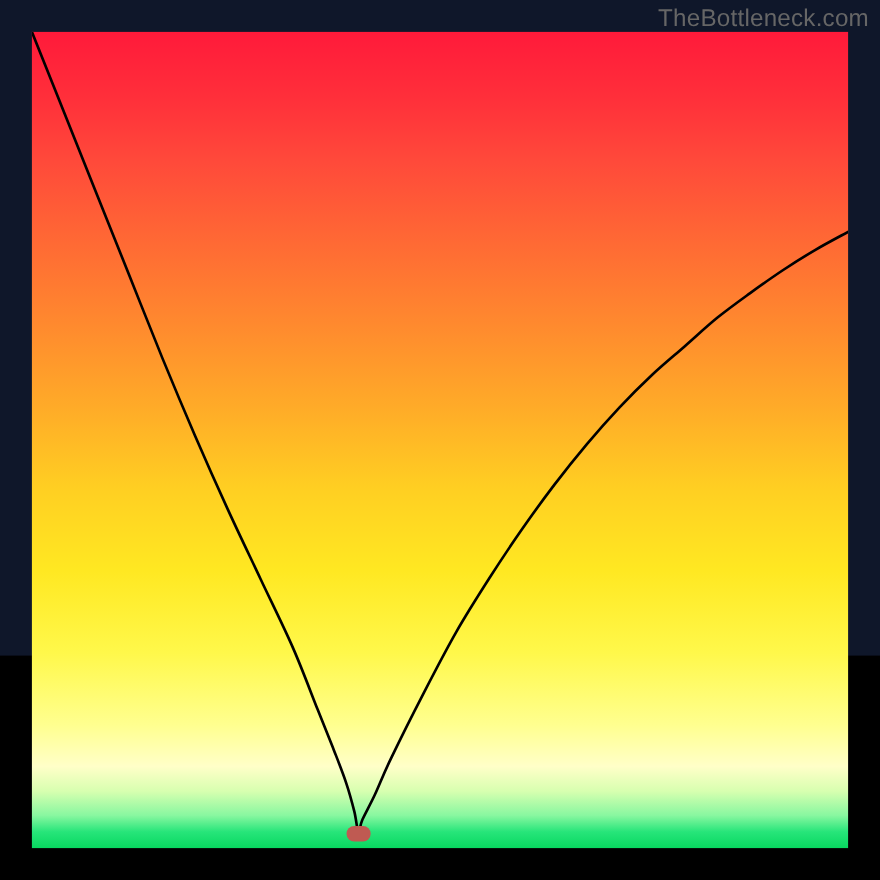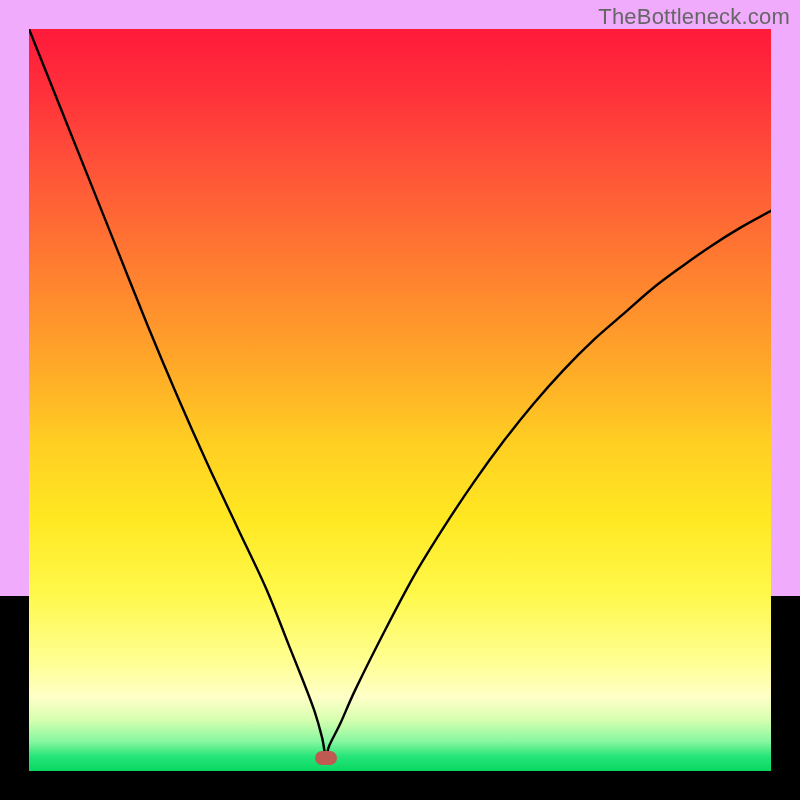--- a/index.html
+++ b/index.html
@@ -8,21 +8,21 @@
     width: 800px;
     height: 800px;
     overflow: hidden;
     background: #000;
     font-family: Arial, Helvetica, sans-serif;
   }
   .frame {
     position: relative;
     width: 800px;
     height: 596px;
-    background: #f0abfc;
+    background: #0f172a;
   }
   .plot {
     position: absolute;
     left: 29px;
     top: 29px;
     width: 742px;
     height: 742px;
     background: linear-gradient(
       to bottom,
       #ff1a3a 0%,

